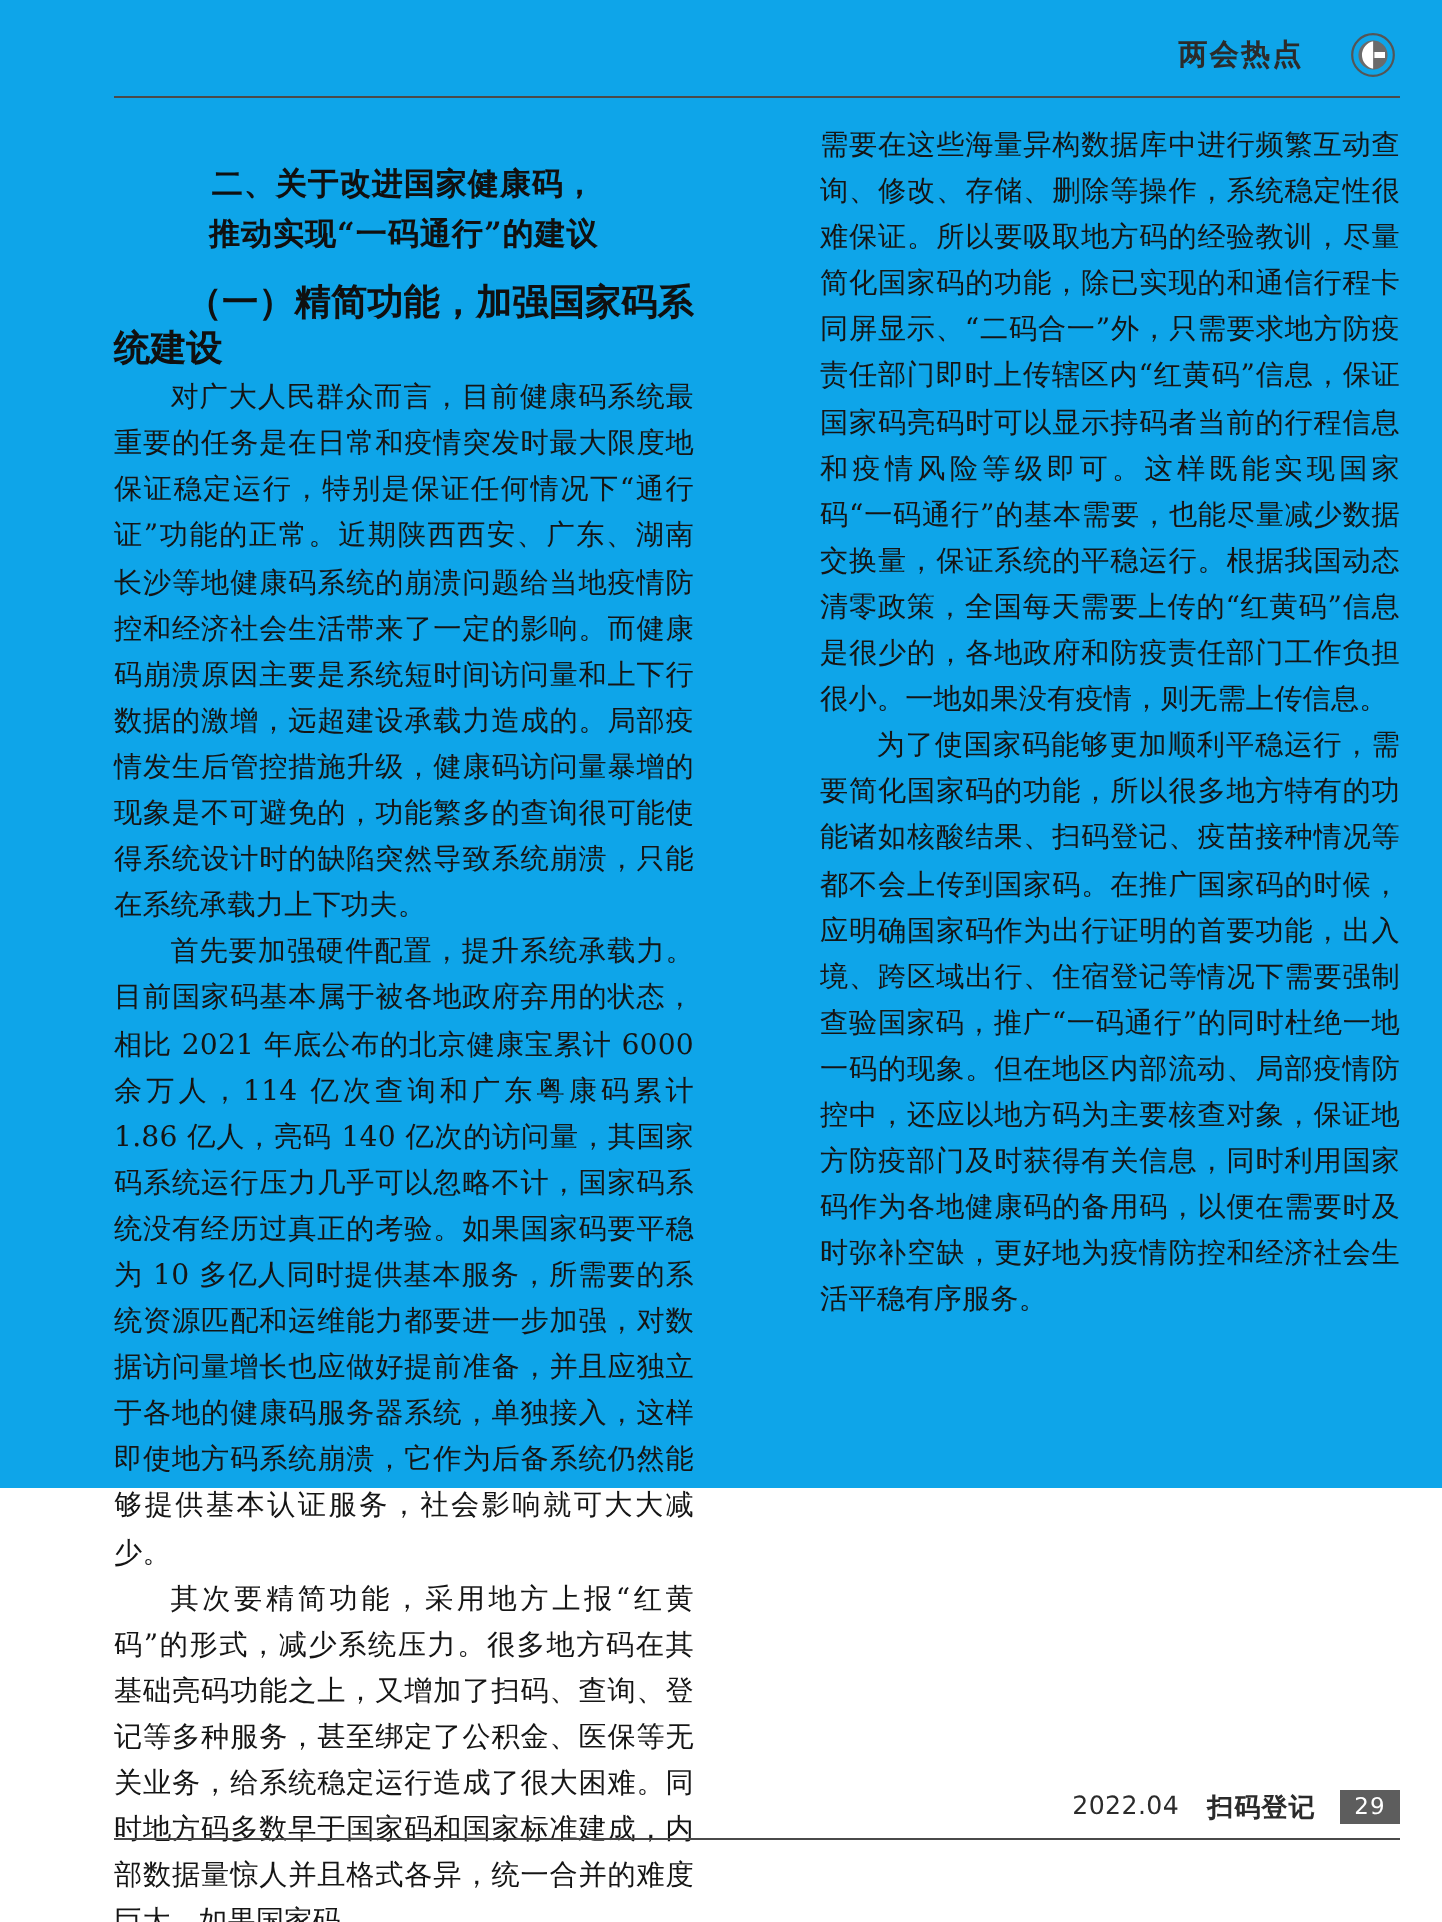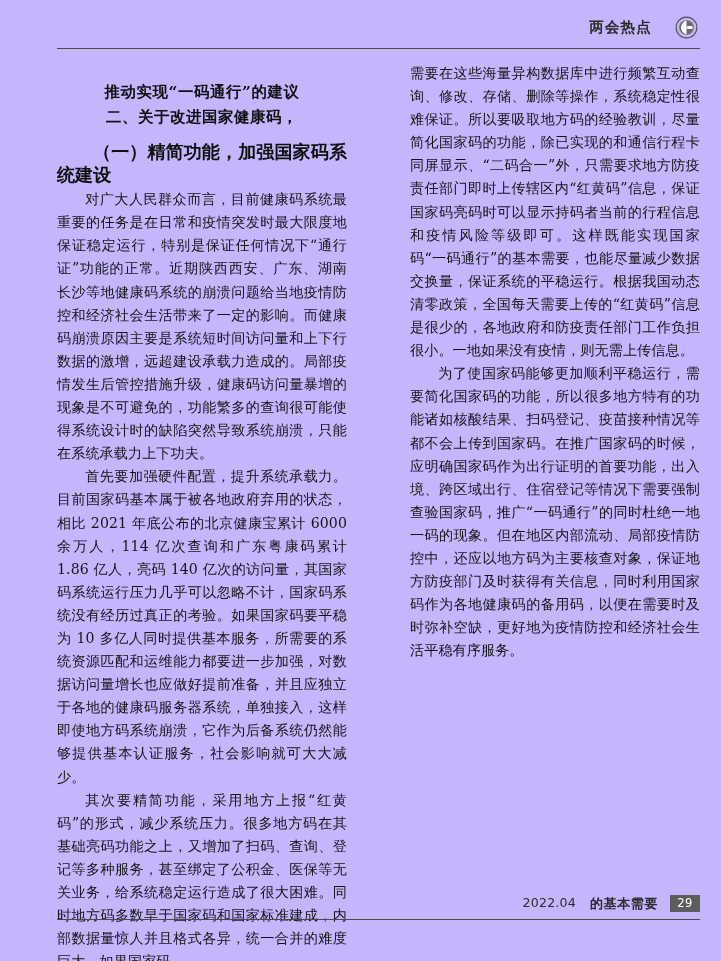--- a/index.html
+++ b/index.html
@@ -13,22 +13,22 @@
     position: relative;
     font-family: "DejaVu Serif", "Liberation Serif", serif;
     color: #1a1a1a;
     overflow: hidden;
   }
 
   .page {
     position: absolute;
     left: 0; top: 0;
     width: 721px;
-    height: 961px;
-    background: #c4b5fd;
+    height: 744px;
+    background: #0ea5e9;
   }
 
   
   .header {
     position: absolute;
     left: 57px;
     top: 18px;
     width: 643px;
     height: 38px;
   }
@@ -185,22 +185,22 @@
 
     <div class="header-rule"></div>
   </div>
 
   <div class="columns">
 
     <div class="col col-left">
 
 
       <div class="section-heading">
+        <span class="ln">二、关于改进国家健康码，</span>
         <span class="ln">推动实现“一码通行”的建议</span>
-        <span class="ln">二、关于改进国家健康码，</span>
       </div>
 
       <p class="sub-heading">（一）精简功能，加强国家码系统建设</p>
 
       <p class="body-text">对广大人民群众而言，目前健康码系统最重要的任务是在日常和疫情突发时最大限度地保证稳定运行，特别是保证任何情况下“通行证”功能的正常。近期陕西西安、广东、湖南长沙等地健康码系统的崩溃问题给当地疫情防控和经济社会生活带来了一定的影响。而健康码崩溃原因主要是系统短时间访问量和上下行数据的激增，远超建设承载力造成的。局部疫情发生后管控措施升级，健康码访问量暴增的现象是不可避免的，功能繁多的查询很可能使得系统设计时的缺陷突然导致系统崩溃，只能在系统承载力上下功夫。</p>
 
       <p class="body-text">首先要加强硬件配置，提升系统承载力。目前国家码基本属于被各地政府弃用的状态，相比 2021 年底公布的北京健康宝累计 6000 余万人，114 亿次查询和广东粤康码累计 1.86 亿人，亮码 140 亿次的访问量，其国家码系统运行压力几乎可以忽略不计，国家码系统没有经历过真正的考验。如果国家码要平稳为 10 多亿人同时提供基本服务，所需要的系统资源匹配和运维能力都要进一步加强，对数据访问量增长也应做好提前准备，并且应独立于各地的健康码服务器系统，单独接入，这样即使地方码系统崩溃，它作为后备系统仍然能够提供基本认证服务，社会影响就可大大减少。</p>
 
       <p class="body-text">其次要精简功能，采用地方上报“红黄码”的形式，减少系统压力。很多地方码在其基础亮码功能之上，又增加了扫码、查询、登记等多种服务，甚至绑定了公积金、医保等无关业务，给系统稳定运行造成了很大困难。同时地方码多数早于国家码和国家标准建成，内部数据量惊人并且格式各异，统一合并的难度巨大，如果国家码</p>
     </div>
@@ -212,19 +212,19 @@
 
 
       <p class="body-text">为了使国家码能够更加顺利平稳运行，需要简化国家码的功能，所以很多地方特有的功能诸如核酸结果、扫码登记、疫苗接种情况等都不会上传到国家码。在推广国家码的时候，应明确国家码作为出行证明的首要功能，出入境、跨区域出行、住宿登记等情况下需要强制查验国家码，推广“一码通行”的同时杜绝一地一码的现象。但在地区内部流动、局部疫情防控中，还应以地方码为主要核查对象，保证地方防疫部门及时获得有关信息，同时利用国家码作为各地健康码的备用码，以便在需要时及时弥补空缺，更好地为疫情防控和经济社会生活平稳有序服务。</p>
 
     </div>
   </div>
 
   <div class="footer">
     <div class="footer-inner">
       <span class="footer-date">2022.04</span>
-      <span class="footer-journal">的基本需要</span>
+      <span class="footer-journal">扫码登记</span>
       <span class="footer-pageno">29</span>
     </div>
     <div class="footer-rule"></div>
   </div>
 
 </div>
 
 </body></html>

